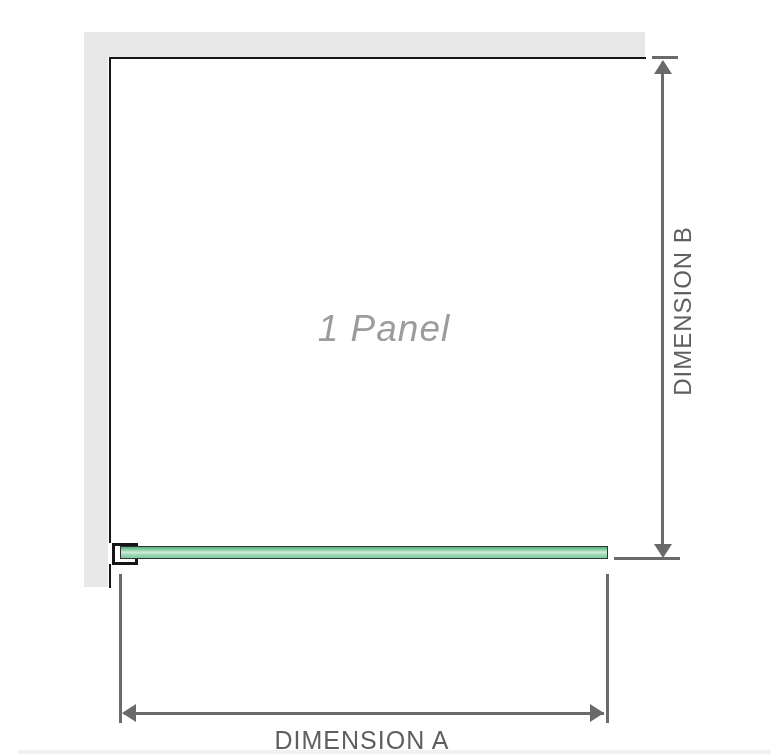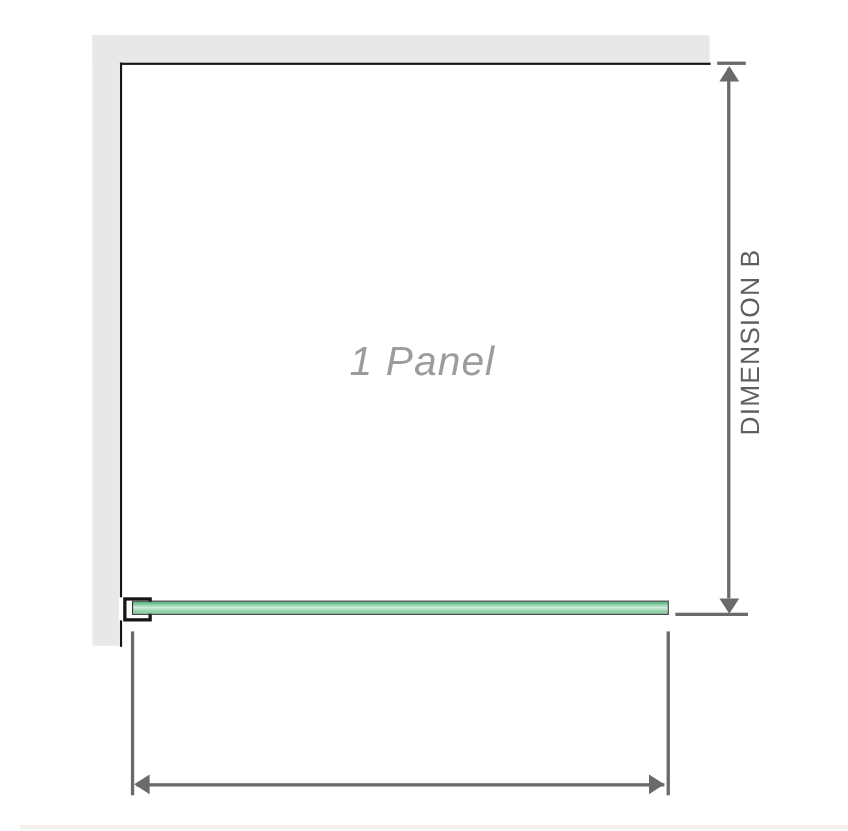--- a/index.html
+++ b/index.html
@@ -121,16 +121,17 @@
   <div class="abs dim dimb-shaft"></div>
   <div class="abs tri tri-down"></div>
   <div class="abs dim dimb-tick-bottom"></div>
   <div class="abs dim-label dimb-label">DIMENSION B</div>
 
   <div class="abs dim dima-ext-left"></div>
   <div class="abs dim dima-ext-right"></div>
   <div class="abs tri tri-left"></div>
   <div class="abs dim dima-shaft"></div>
   <div class="abs tri tri-right"></div>
+  <div class="abs dim-label dima-label">DIMENSION A</div>
 
   <div class="abs bottom-strip"></div>
 
 </div>
 
 </body></html>

